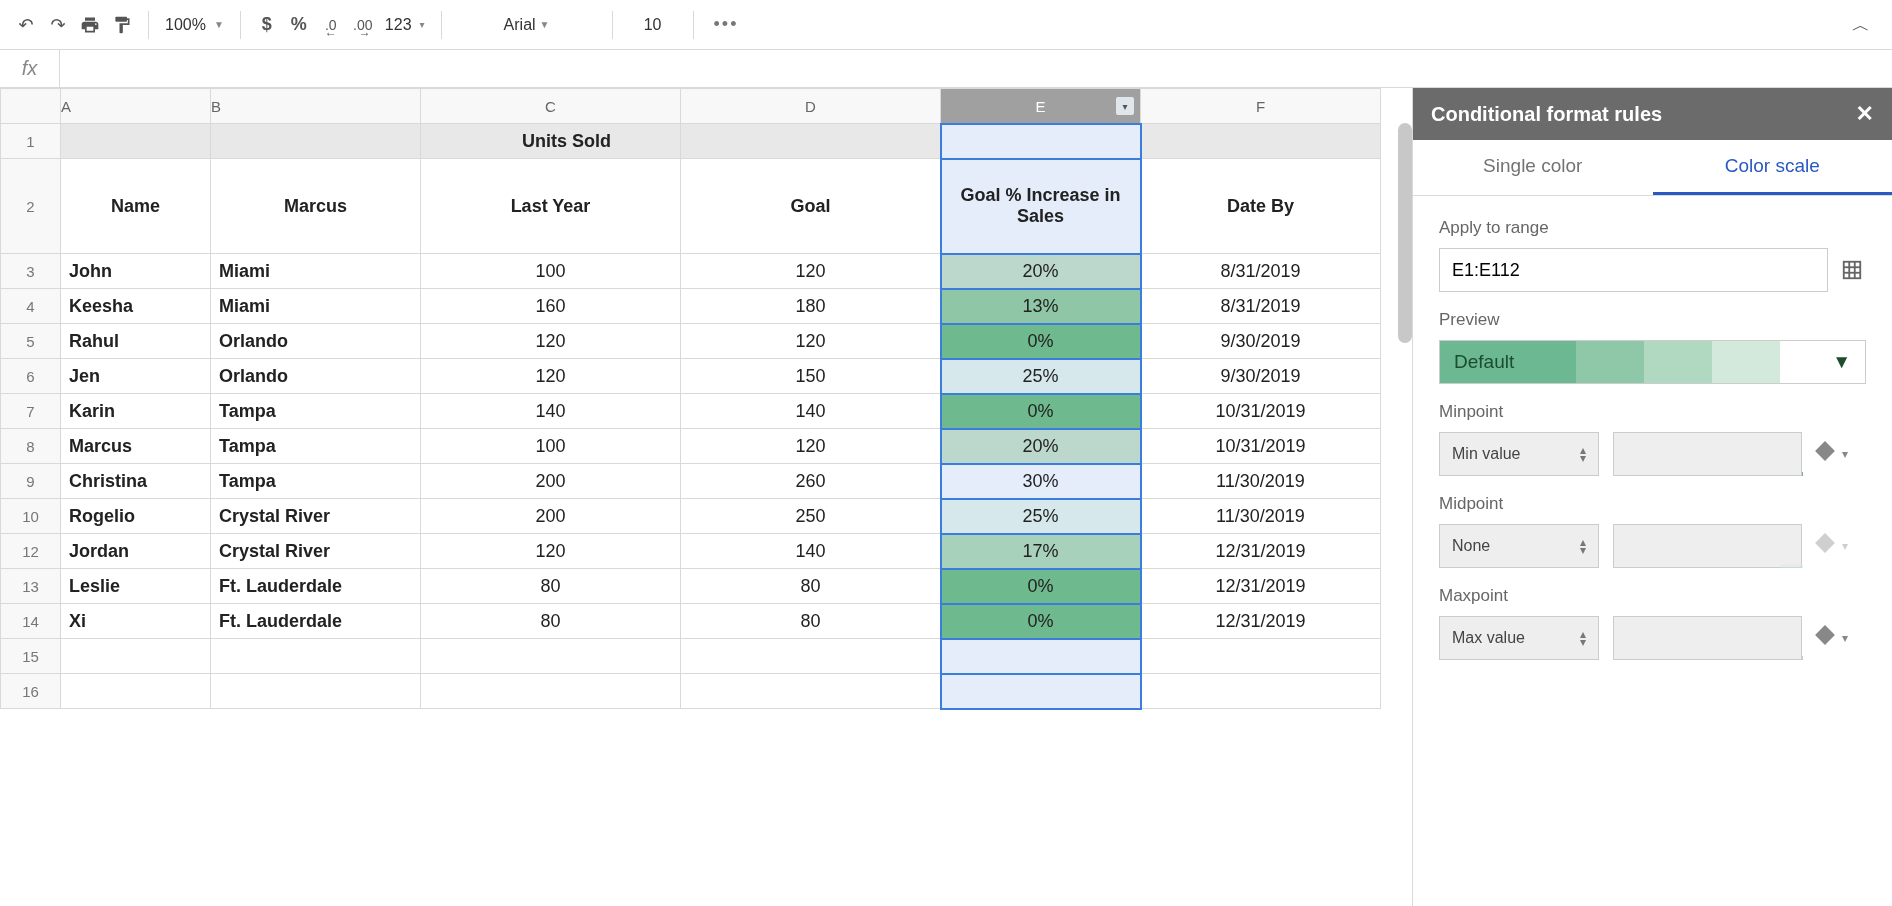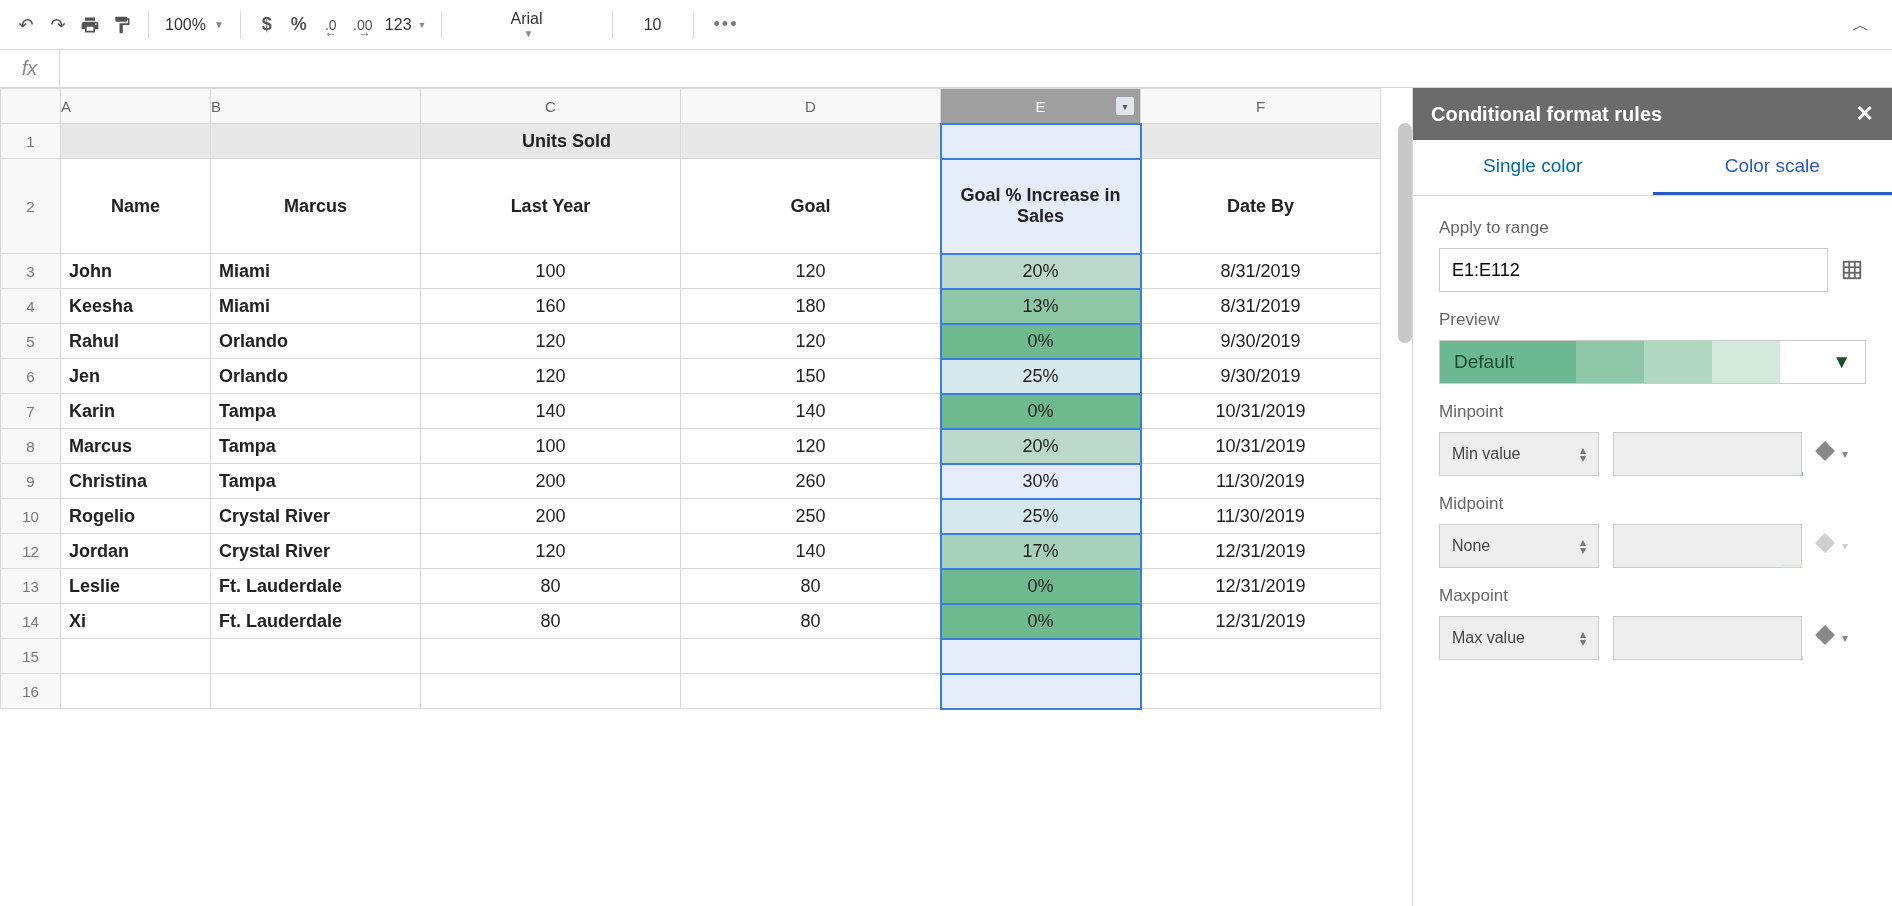--- a/index.html
+++ b/index.html
@@ -5,21 +5,21 @@
   * { box-sizing: border-box; margin: 0; padding: 0; }
   body { font-family: Arial, sans-serif; font-size: 13px; color: #222; background: #fff; width: 1892px; height: 906px; overflow: hidden; position: relative; }
 
   
   .toolbar { height: 50px; display: flex; align-items: center; padding: 0 10px; border-bottom: 1px solid #d9d9d9; }
   .tb-group { display: flex; align-items: center; }
   .tb-sep { width: 1px; height: 28px; background: #d9d9d9; margin: 0 10px; }
   .tb-btn { width: 32px; height: 32px; display: flex; align-items: center; justify-content: center; cursor: pointer; color: #555; font-size: 18px; }
   .tb-text { font-size: 16px; color: #333; padding: 0 6px; display: flex; align-items: center; gap: 4px; cursor: pointer;}
   .caret { font-size: 10px; color: #888; margin-left: 4px;}
-  .tb-font { width: 150px; font-size: 16px; color: #333; display: flex; align-items: center; justify-content: center; padding: 0 8px; flex-direction: column;}
+  .tb-font { width: 150px; font-size: 16px; color: #333; display: flex; align-items: center; justify-content: center; padding: 0 8px;}
   .tb-size { width: 60px; font-size: 16px; color: #333; text-align: center;}
   .tb-more { font-size: 18px; color: #777; letter-spacing: 2px; cursor: pointer; padding: 0 10px;}
   .tb-collapse { margin-left: auto; margin-right: 12px; font-size: 18px; color: #555; cursor: pointer; }
 
   
   .fx-bar { height: 38px; display: flex; align-items: center; border-bottom: 1px solid #d9d9d9; }
   .fx-label { width: 60px; font-style: italic; font-size: 20px; color: #888; text-align: center; border-right: 1px solid #d9d9d9; height: 100%; display: flex; align-items: center; justify-content: center;}
   .fx-input { flex: 1; height: 100%; border: none; outline: none; padding: 0 10px; font-size: 15px;}
 
   
@@ -45,21 +45,21 @@
   tr.hdr2 td.cE { background: #e5edfb; }
   tr.hdr td.cE { background: #e5edfb; }
   .sel-col { outline: 2px solid #3b7ddd; outline-offset: -1px;}
   .scroll-hint { position: absolute; right: 0; top: 35px; width: 14px; height: 220px; background: #c8c8c8; border-radius: 7px;}
 
   
   .panel { width: 480px; background: #fff; border-left: 1px solid #d9d9d9; display: flex; flex-direction: column; position: relative;}
   .panel-hdr { background: #6b6b6b; color: #fff; height: 52px; display: flex; align-items: center; justify-content: space-between; padding: 0 18px; font-size: 20px; font-weight: bold;}
   .panel-close { font-size: 22px; cursor: pointer; color: #fff;}
   .panel-tabs { display: flex; height: 56px; border-bottom: 1px solid #d9d9d9;}
-  .panel-tab { flex: 1; display: flex; align-items: center; justify-content: center; font-size: 19px; color: #0369a1; cursor: pointer; border-bottom: 3px solid transparent;}
+  .panel-tab { flex: 1; display: flex; align-items: center; justify-content: center; font-size: 19px; color: #737373; cursor: pointer; border-bottom: 3px solid transparent;}
   .panel-tab.active { color: #2a59c4; border-bottom-color: #2a59c4;}
   .panel-body { padding: 22px 26px; overflow-y: auto; flex: 1;}
   .p-label { font-size: 17px; color: #666; margin-bottom: 10px; margin-top: 18px;}
   .p-label:first-child { margin-top: 0;}
   .range-row { display: flex; align-items: center; gap: 10px;}
   .range-input { flex: 1; height: 44px; border: 1px solid #ccc; padding: 0 12px; font-size: 18px;}
   .range-grid { width: 28px; height: 28px; color: #666; font-size: 20px; cursor: pointer; display: flex; align-items: center; justify-content: center;}
   .preview-box { height: 44px; border: 1px solid #ccc; display: flex; align-items: center; cursor: pointer; position: relative; background: linear-gradient(90deg, #6bb892 0%, #6bb892 32%, #8fc8a9 32%, #8fc8a9 48%, #b1d9c2 48%, #b1d9c2 64%, #d2e9dc 64%, #d2e9dc 80%, #fff 80%, #fff 100%);}
   .preview-box span { padding-left: 14px; font-size: 19px; color: #1b4d2e; font-weight: 500;}
   .preview-caret { position: absolute; right: 14px; color: #777; font-size: 12px;}

